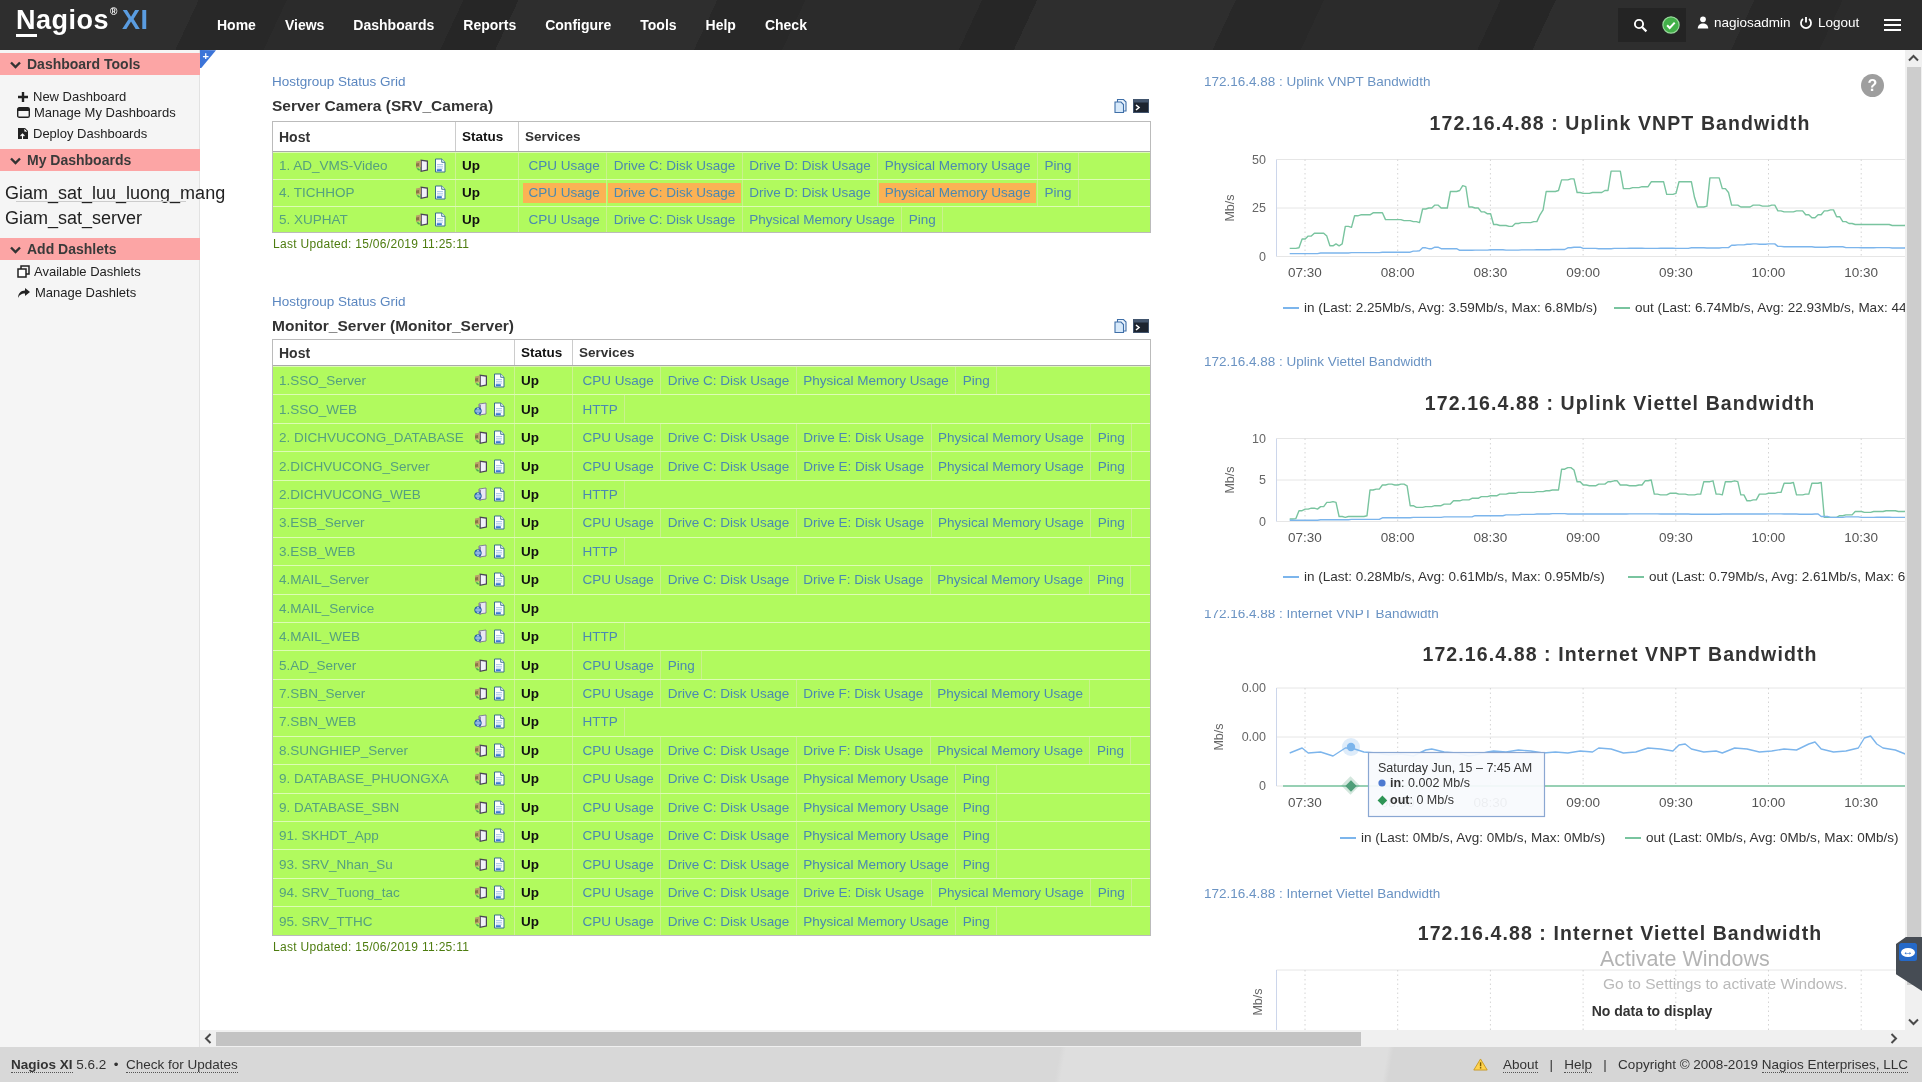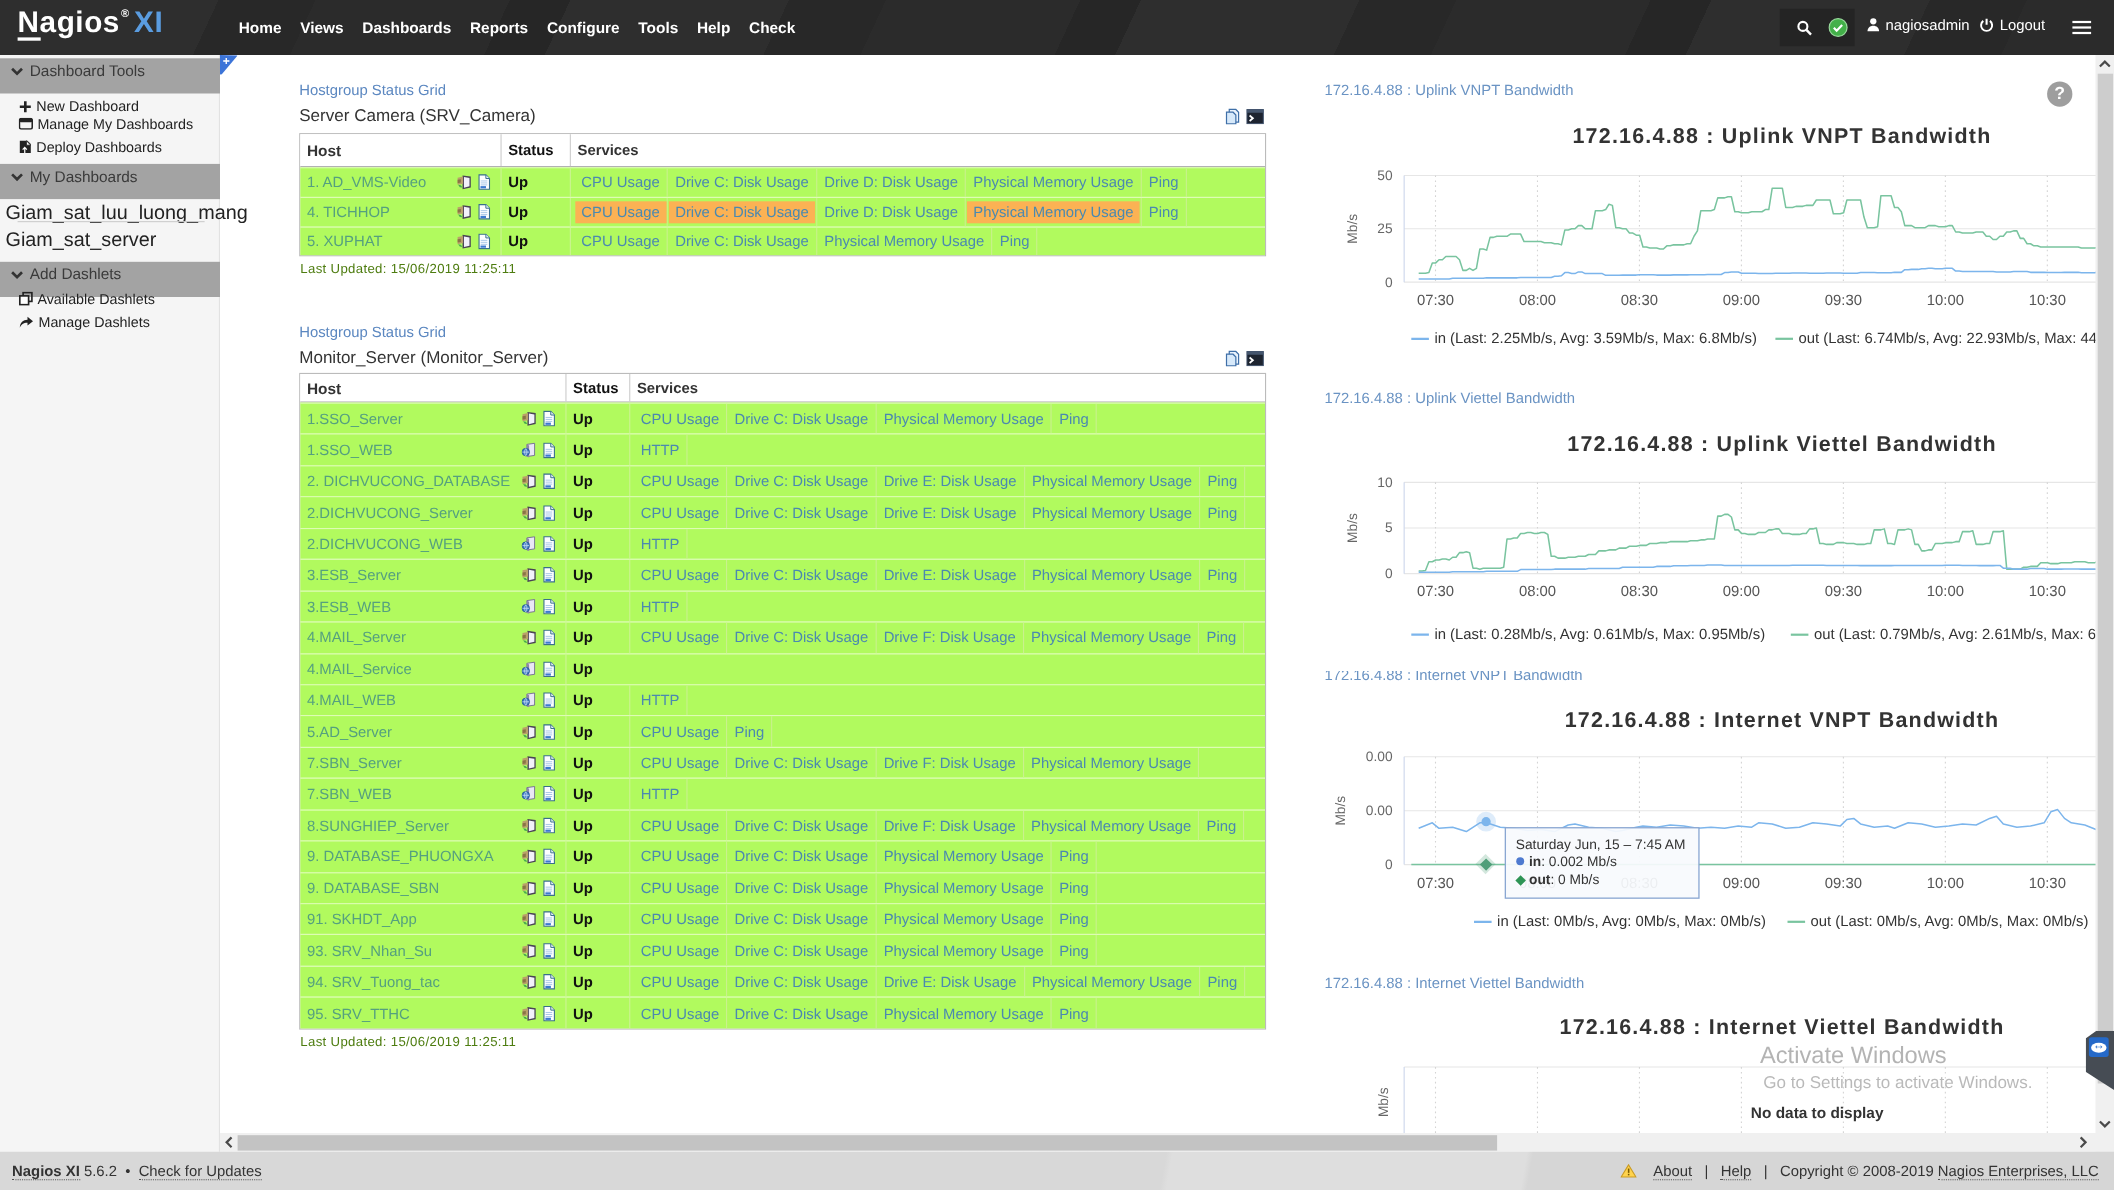--- a/index.html
+++ b/index.html
@@ -5,43 +5,43 @@
   font-family:"Liberation Sans",sans-serif;}
 #root {position:relative;width:1922px;height:1082px;overflow:hidden}
 
 #nav {position:absolute;left:0;top:0;width:1922px;height:50px;background:#2d2d2d;
   background:repeating-linear-gradient(115deg,#2e2e2e 0 180px,#282828 180px 260px,#2b2b2b 260px 420px,#262626 420px 470px);}
 .logo {position:absolute;left:16px;top:5px;font-size:27px;font-weight:bold;color:#fff;letter-spacing:0.5px}
 .nag {position:relative}
 .nunder {position:absolute;left:0;top:29px;width:21px;height:2.5px;background:#fff}
 .reg {font-size:10px;vertical-align:14px;margin-left:1px}
 .xi {color:#5a9ce0;margin-left:4px}
-.nmenu {position:absolute;left:217px;top:0;height:50px;display:flex;align-items:center;gap:17px}
+.nmenu {position:absolute;left:217px;top:0;height:50px;display:flex;align-items:center;gap:29px}
 .navdark {position:absolute;left:1618px;top:8px;width:68px;height:34px;background:#242424}
 .nitem {color:#fff;font-size:14px;font-weight:bold}
 
 
 
 .nuser {position:absolute;top:15px;color:#fff;font-size:13.5px;display:inline-flex;align-items:center;gap:5px}
 .burger {position:absolute;left:1884px;top:19px;width:17px}
 .burger span {display:block;height:2.4px;background:#fff;margin-bottom:2.4px}
 
 #side {position:absolute;left:0;top:50px;width:200px;height:997px;background:#f5f5f5;border-right:1px solid #e2e2e2}
-.shead {position:absolute;left:0;width:200px;height:32px;background:#a3a3a3;color:#3a3a3a;
-  font-size:14px;font-weight:normal;line-height:22px;padding-left:10px}
+.shead {position:absolute;left:0;width:200px;height:22px;background:#fca5a5;color:#3a3a3a;
+  font-size:14px;font-weight:bold;line-height:22px;padding-left:10px}
 .chev {margin-right:6px;vertical-align:0px}
 .sitem {position:absolute;left:17px;font-size:13px;color:#222;display:flex;align-items:center;gap:4px;height:15px}
 .sitem svg {flex:0 0 auto}
 .smy {position:absolute;left:5px;font-size:18px;color:#222}
 .ssep {position:absolute;left:16px;width:170px;border-top:1px solid #ccc}
 .bluetab {position:absolute;left:200px;top:50px;width:16px;height:18px;background:#3c74d8;
   clip-path:polygon(0 0,100% 2%,8% 100%,0 100%);color:#fff;font-size:11px;font-weight:bold;
   text-align:left;line-height:13px;padding-left:2.5px}
 .hsg {position:absolute;left:272px;font-size:13.5px;color:#5b87c0}
-.dtitle {position:absolute;left:272px;font-size:15.5px;font-weight:normal;color:#333}
+.dtitle {position:absolute;left:272px;font-size:15.5px;font-weight:bold;color:#333}
 .dicons {position:absolute;left:1113px;display:inline-flex;align-items:center}
 .lastu {position:absolute;left:273px;font-size:12px;color:#4d7c0f;letter-spacing:0.3px}
 
 .tbl {position:absolute;left:272px;width:879px;border:1px solid #bbb;background:#fff}
 .thead {display:flex;font-weight:bold;font-size:14px;color:#333;background:#fff;border-bottom:1px solid #aaa}
 .trow {display:flex;background:#b1fa5e;border-top:1px solid #ddfcb4}
 .trow:first-of-type {border-top:none}
 .c1,.c2,.c3 {overflow:hidden;white-space:nowrap}
 .c1 {display:flex;align-items:center;padding-left:6px;position:relative}
 .c2 {display:flex;align-items:center;padding-left:6px;font-weight:bold;color:#111;font-size:13.5px;border-left:1px solid #cdf393}

